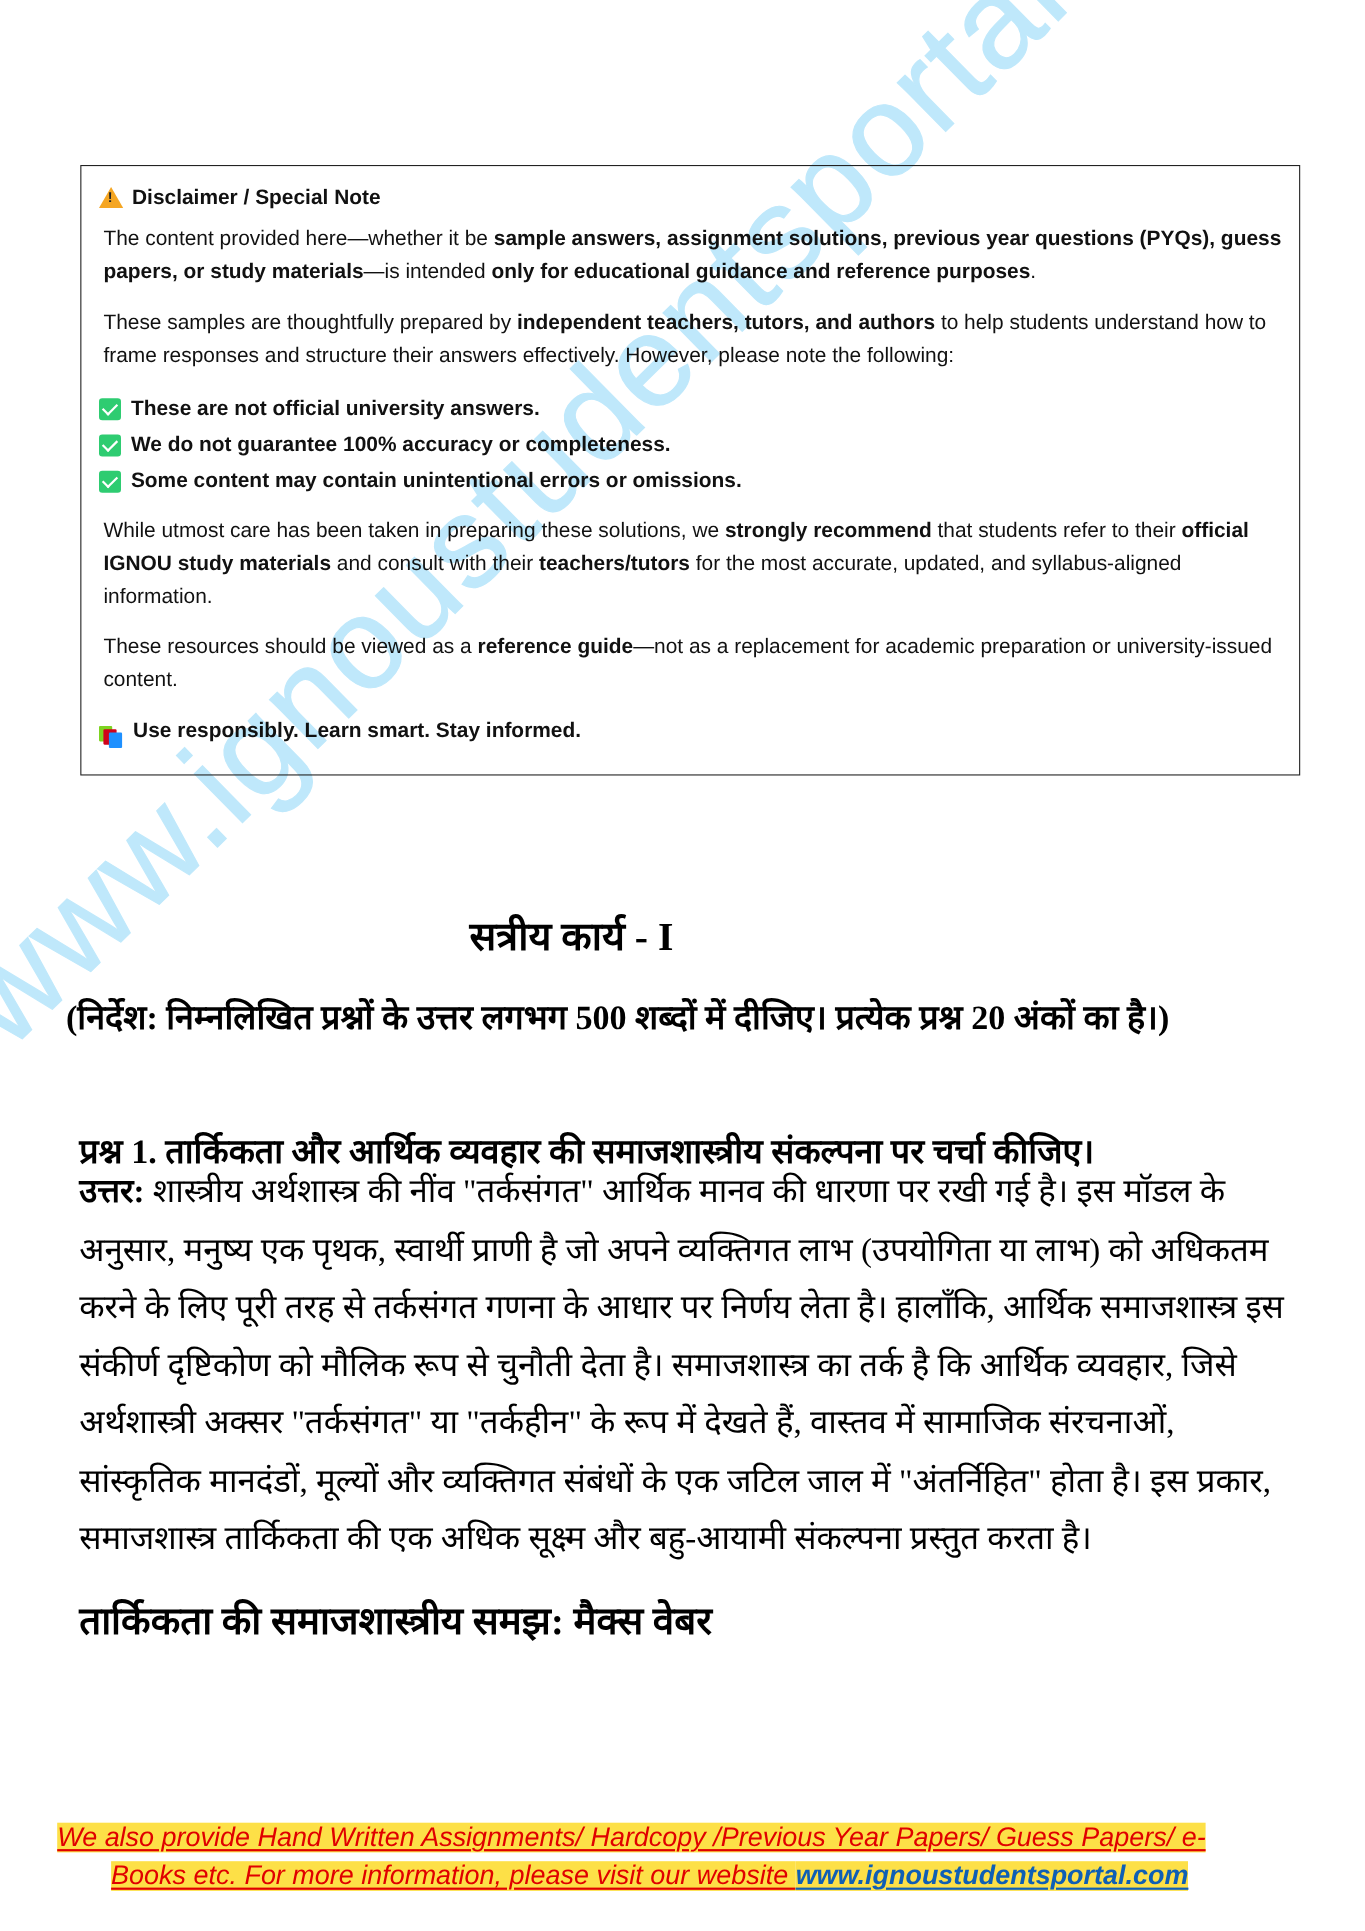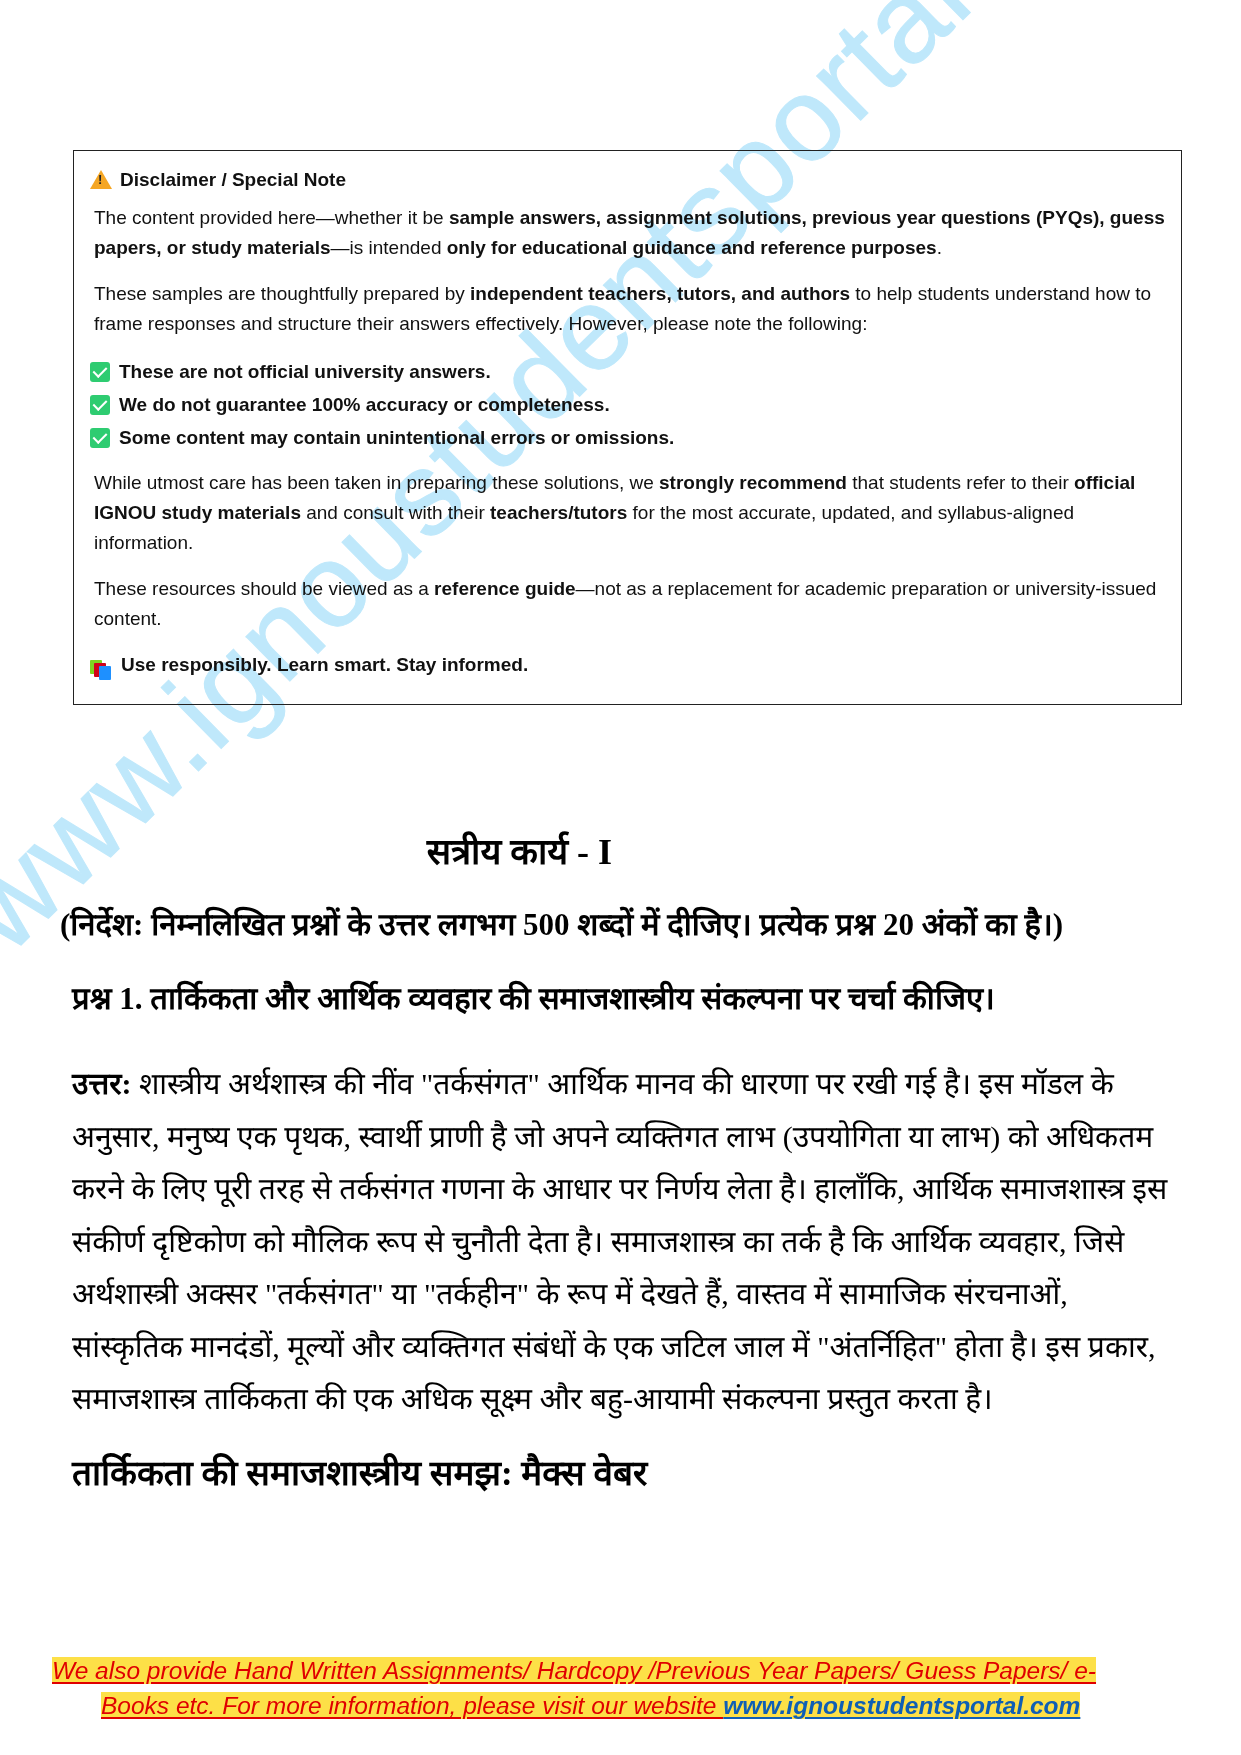--- a/index.html
+++ b/index.html
@@ -156,21 +156,21 @@
     .instructions {
       left: 60px;
       top: 902px;
       width: 1120px;
       font-size: 31px;
       font-weight: bold;
       white-space: nowrap;
     }
     .question {
       left: 72px;
-      top: 976px;
+      top: 1024px;
       width: 1120px;
       font-size: 31px;
       font-weight: bold;
       white-space: nowrap;
     }
     .answer {
       left: 72px;
       top: 1058px;
       width: 1115px;
       font-size: 30px;

